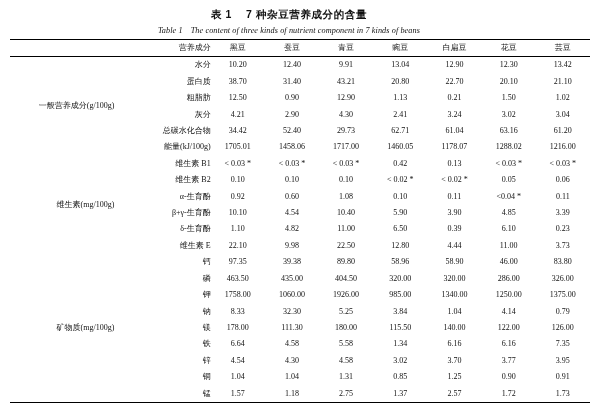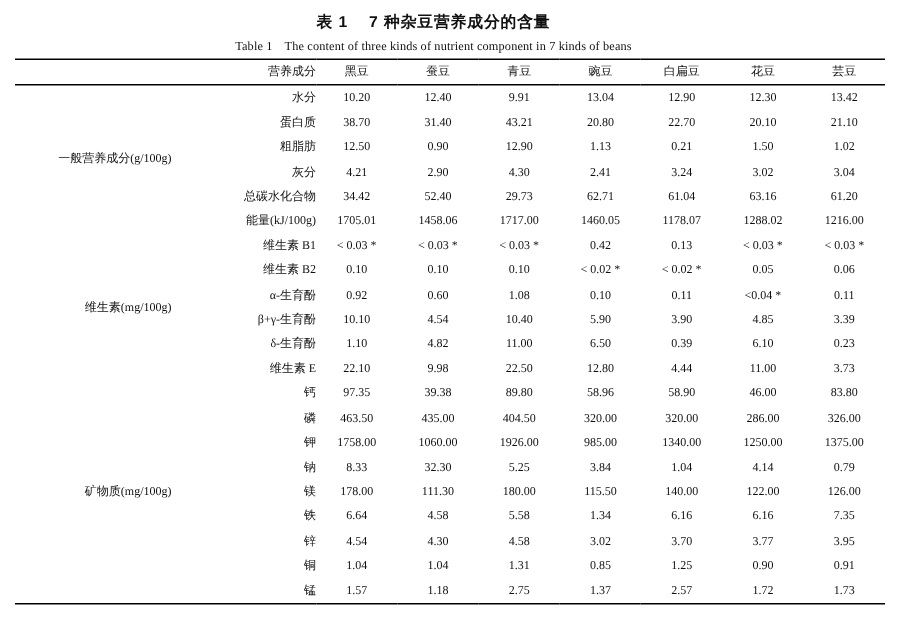--- a/index.html
+++ b/index.html
@@ -32,20 +32,21 @@
   .title-cn .tbl-no {
     margin-right: 14px;
   }
   .title-en {
     text-align: center;
     font-family: "Liberation Serif", serif;
     font-size: 8.2px;
     margin-top: 4px;
     margin-bottom: 4px;
     letter-spacing: 0.1px;
+    font-style: italic;
   }
   .title-en .tbl-no-en {
     margin-right: 8px;
   }
   table.data {
     width: 580px;
     border-collapse: collapse;
     font-size: 8px;
     font-family: "Liberation Serif", serif;
     table-layout: fixed;

